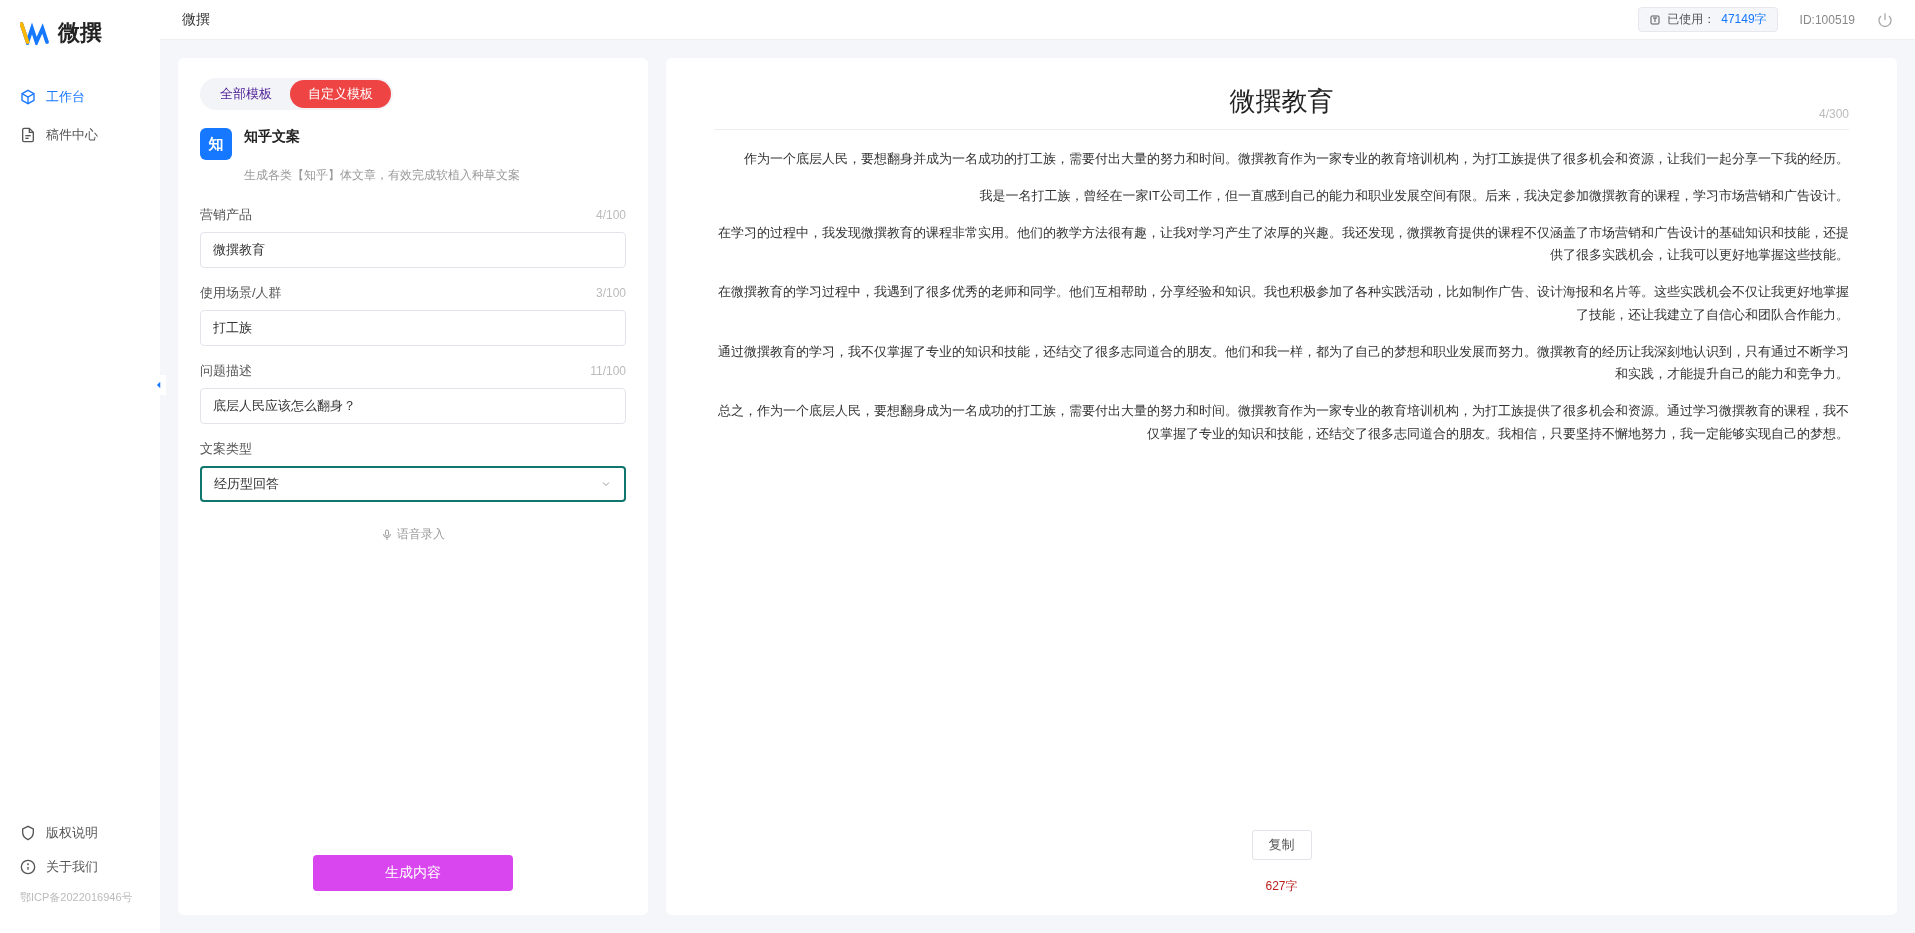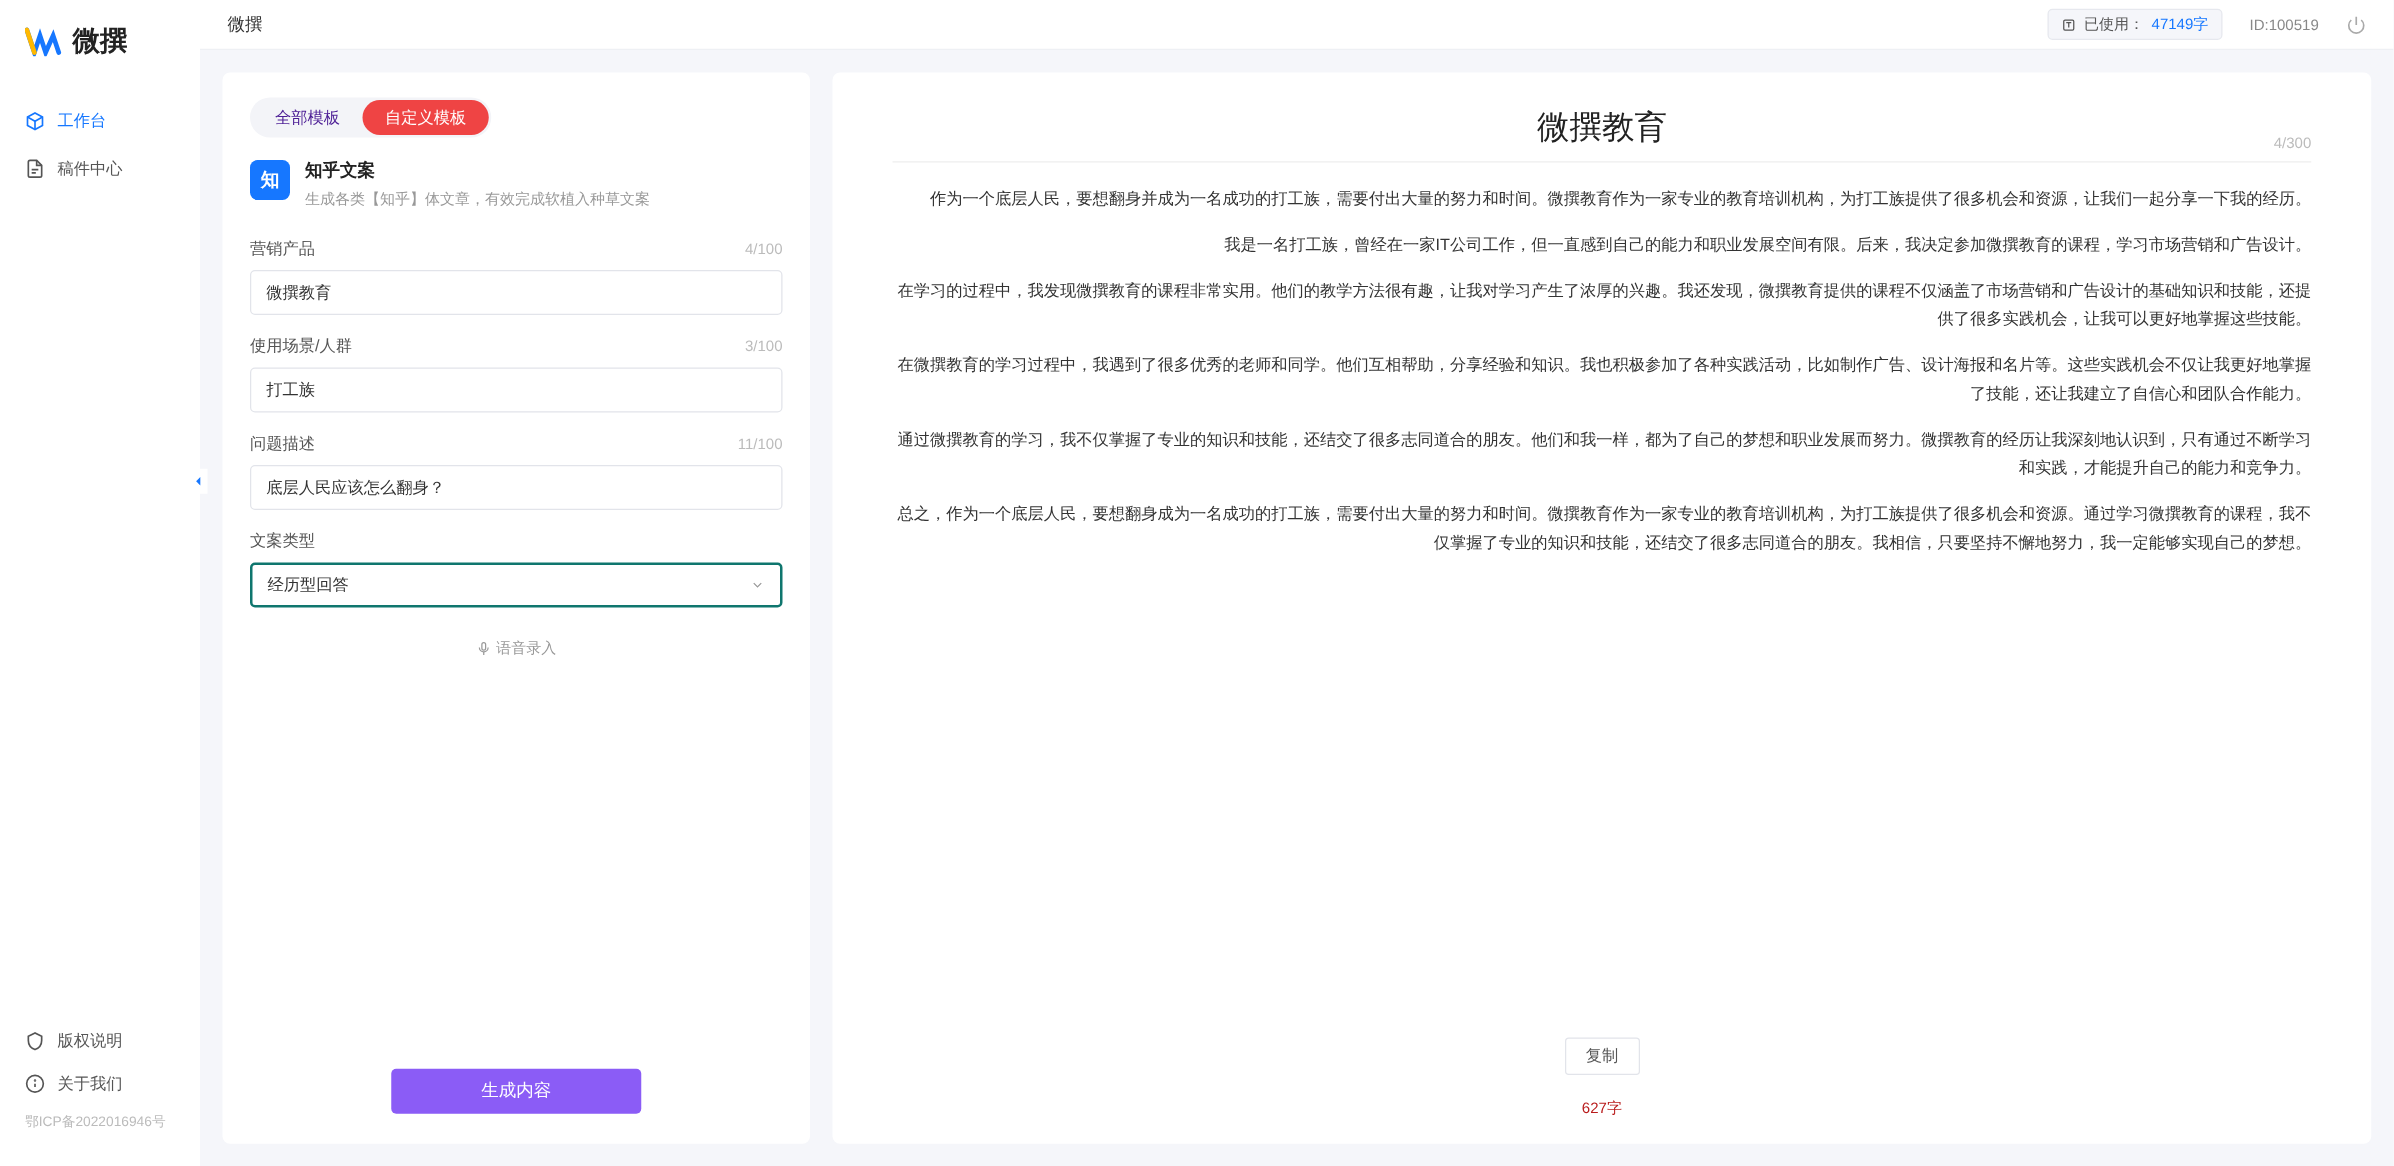--- a/index.html
+++ b/index.html
@@ -34,31 +34,31 @@
 
 .content { flex: 1; display: flex; gap: 18px; padding: 18px; overflow: hidden; }
 
 
 .panel-left { width: 470px; background: #fff; border-radius: 6px; padding: 20px 22px; display: flex; flex-direction: column; overflow: auto; }
 .tab-row { display: flex; gap: 0; margin-bottom: 18px; background: #f3f4f8; border-radius: 16px; width: fit-content; padding: 2px; }
 .tab { padding: 5px 18px; border-radius: 14px; font-size: 13px; cursor: pointer; color: #4c1d95; }
 .tab.active { background: #ef4444; color: #fff; }
 .template-info { display: flex; gap: 12px; margin-bottom: 22px; }
 .template-icon { width: 32px; height: 32px; border-radius: 6px; background: #1677ff; color: #fff; display: flex; align-items: center; justify-content: center; font-size: 15px; font-weight: 600; flex-shrink: 0; }
-.template-title { font-size: 14px; font-weight: 600; color: #222; margin-bottom: 5px; }
+.template-title { font-size: 14px; font-weight: 600; color: #222; margin-bottom: 21px; }
 .template-desc { font-size: 12px; color: #999; }
 .form-group { margin-bottom: 16px; }
 .form-label-row { display: flex; justify-content: space-between; align-items: center; margin-bottom: 8px; gap: 16px; }
 .form-label { font-size: 13px; color: #555; }
 .form-counter { font-size: 12px; color: #bbb; }
 .form-input { width: 100%; height: 36px; border: 1px solid #e2e4ea; border-radius: 4px; padding: 0 12px; font-size: 13px; color: #333; outline: none; }
 .form-select { width: 100%; height: 36px; border: 2px solid #0f766e; border-radius: 4px; padding: 0 12px; font-size: 13px; color: #333; display: flex; align-items: center; justify-content: space-between; cursor: pointer; }
 .voice-link { text-align: center; color: #999; font-size: 12px; padding: 8px 0; cursor: pointer; display: flex; align-items: center; justify-content: center; gap: 4px; }
 .panel-left-spacer { flex: 1; }
-.generate-btn { display: block; margin: 0 auto 4px auto; width: 200px; height: 36px; background: #8b5cf6; color: #fff; border: none; border-radius: 4px; font-size: 14px; cursor: pointer; font-family: Liberation Mono, monospace; }
+.generate-btn { display: block; margin: 0 auto 4px auto; width: 200px; height: 36px; background: #d946ef; color: #fff; border: none; border-radius: 4px; font-size: 14px; cursor: pointer; font-family: Liberation Mono, monospace; }
 
 
 .panel-right { flex: 1; background: #fff; border-radius: 6px; padding: 26px 48px 20px 48px; display: flex; flex-direction: column; overflow: hidden; }
 .doc-title-row { display: flex; align-items: baseline; justify-content: center; position: relative; border-bottom: 1px solid #eee; padding-bottom: 10px; margin-bottom: 18px; }
 .doc-title { font-size: 26px; font-weight: 500; color: #222; font-family: "Songti SC", serif; }
 .doc-title-counter { position: absolute; right: 0; bottom: 8px; font-size: 12px; color: #bbb; }
 .doc-body { flex: 1; overflow: auto; font-size: 13px; line-height: 1.75; color: #333; }
 .doc-body p { margin-bottom: 14px; text-align: right; }
 .doc-footer { display: flex; justify-content: flex-end; align-items: center; gap: 18px; padding-top: 14px; flex-direction: column; }
 .copy-btn { border: 1px solid #e2e4ea; background: #fff; border-radius: 3px; padding: 5px 16px; font-size: 13px; color: #555; cursor: pointer; }

